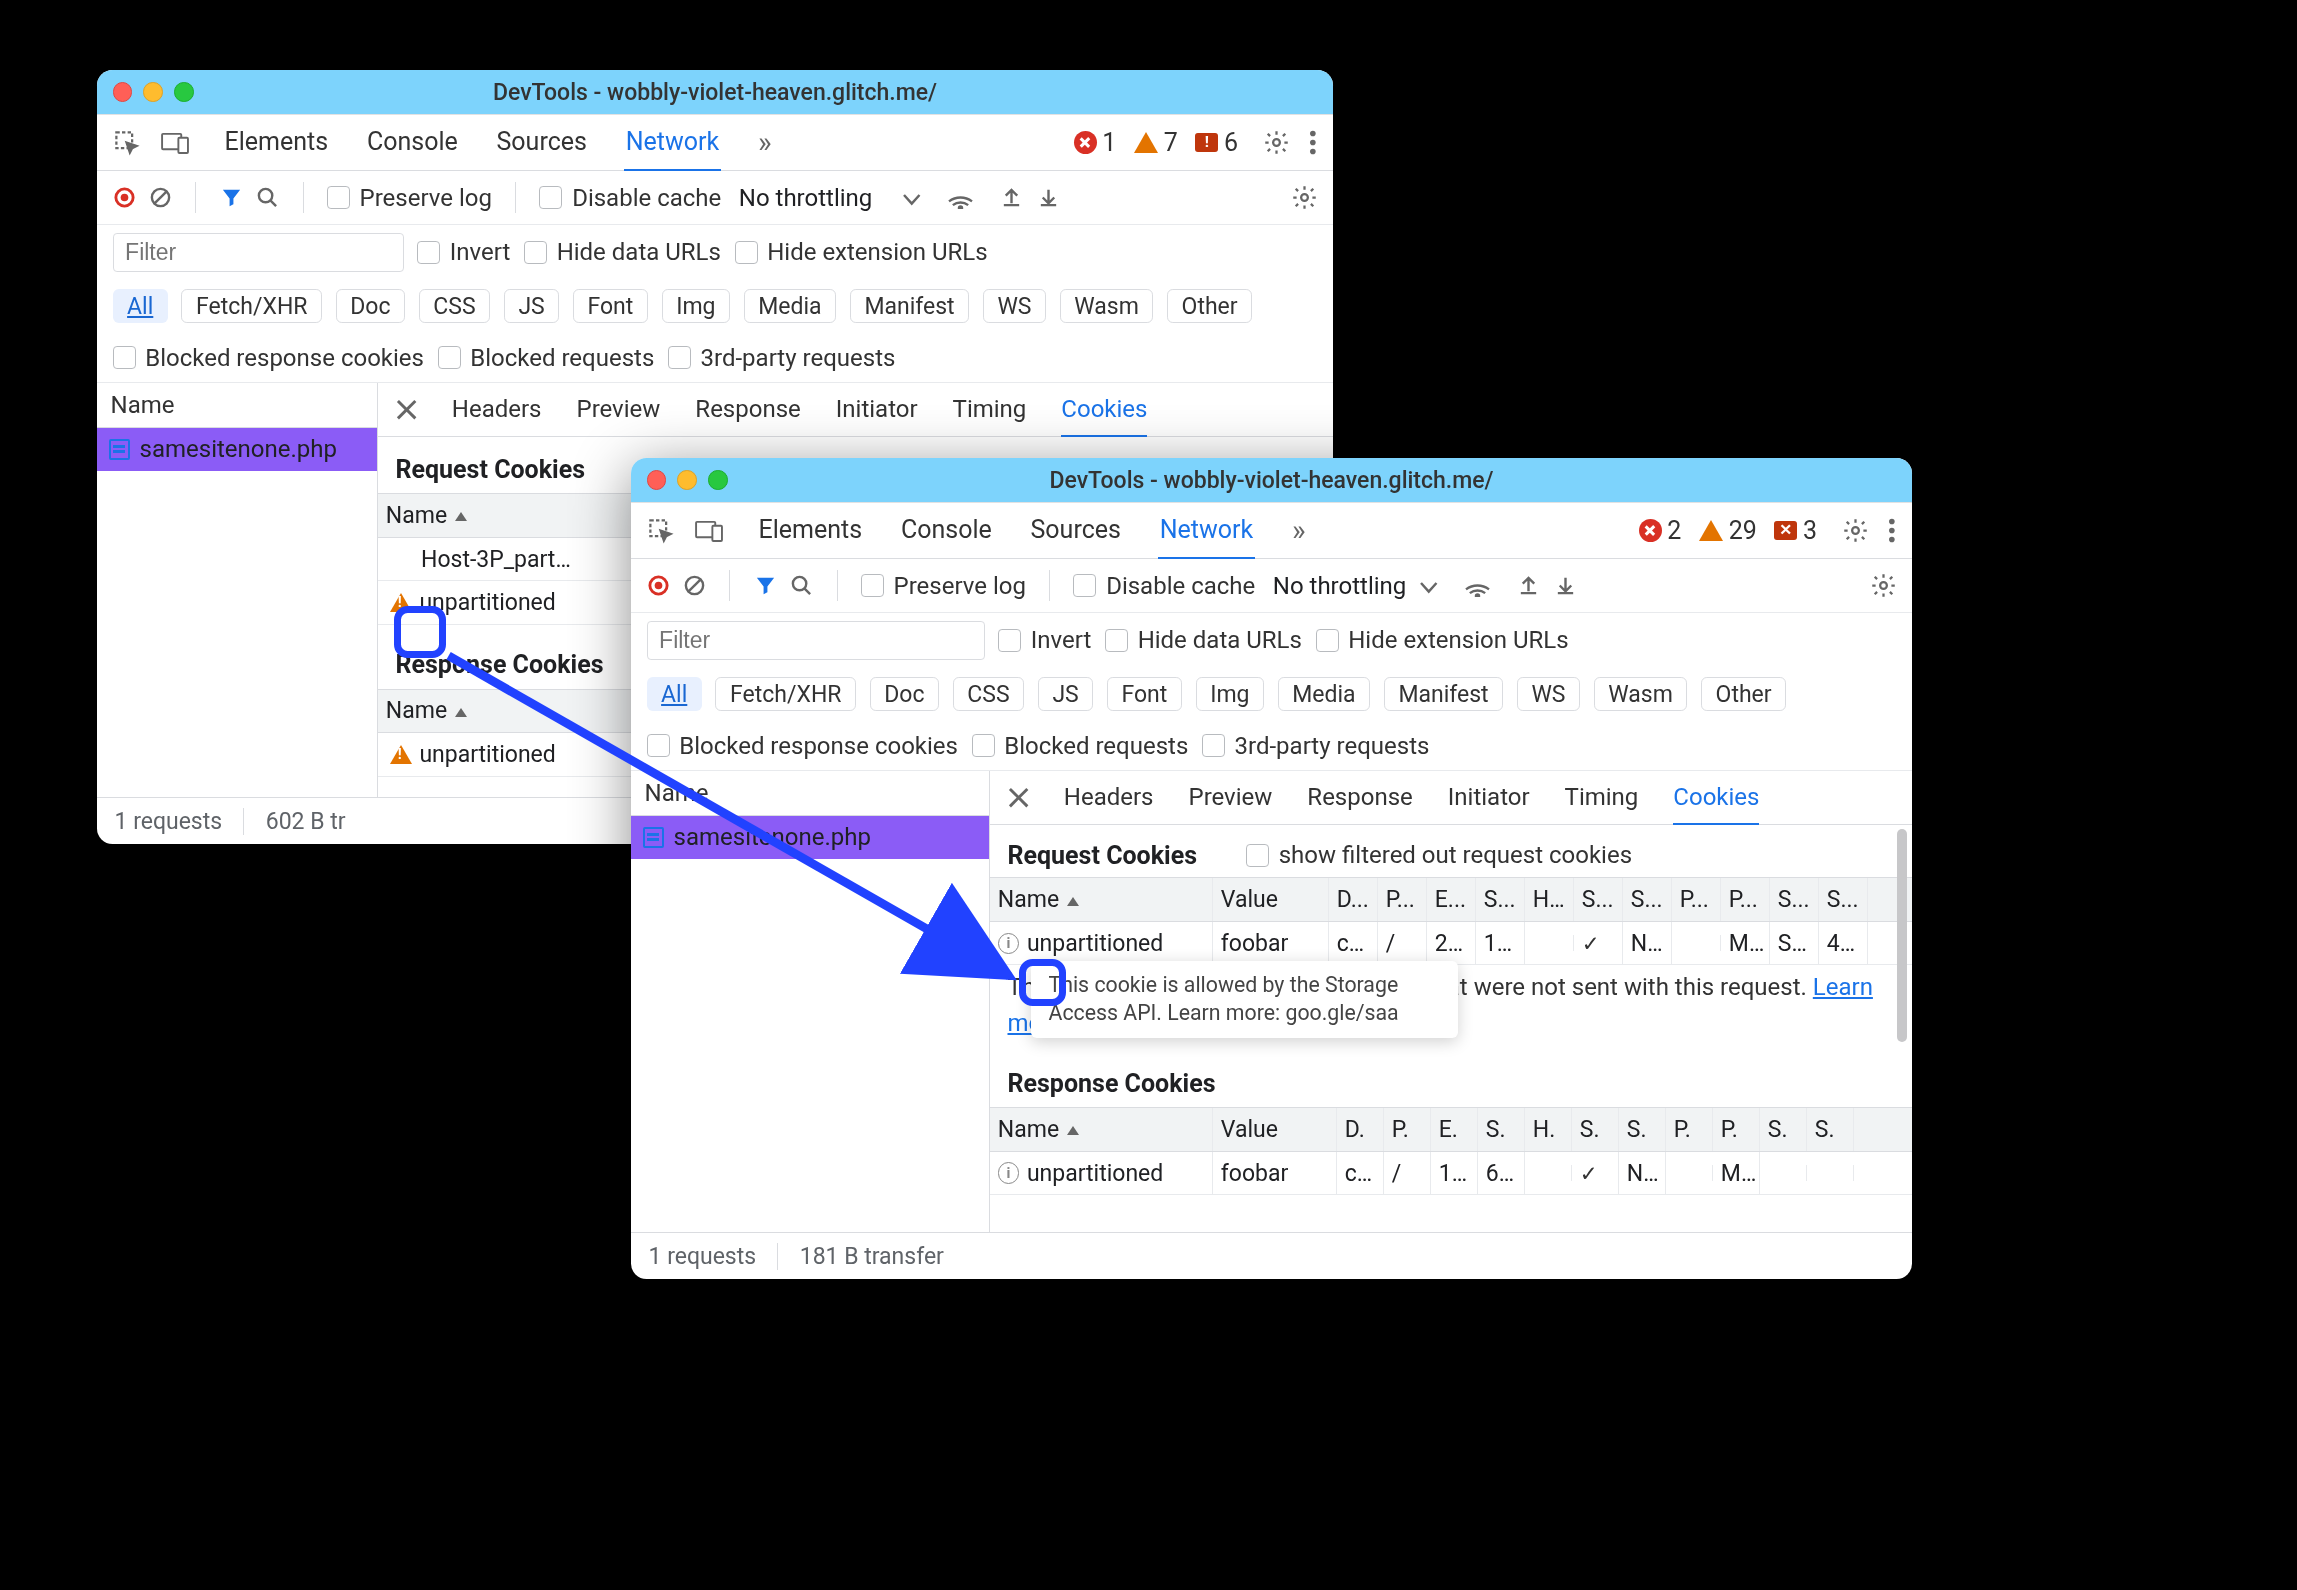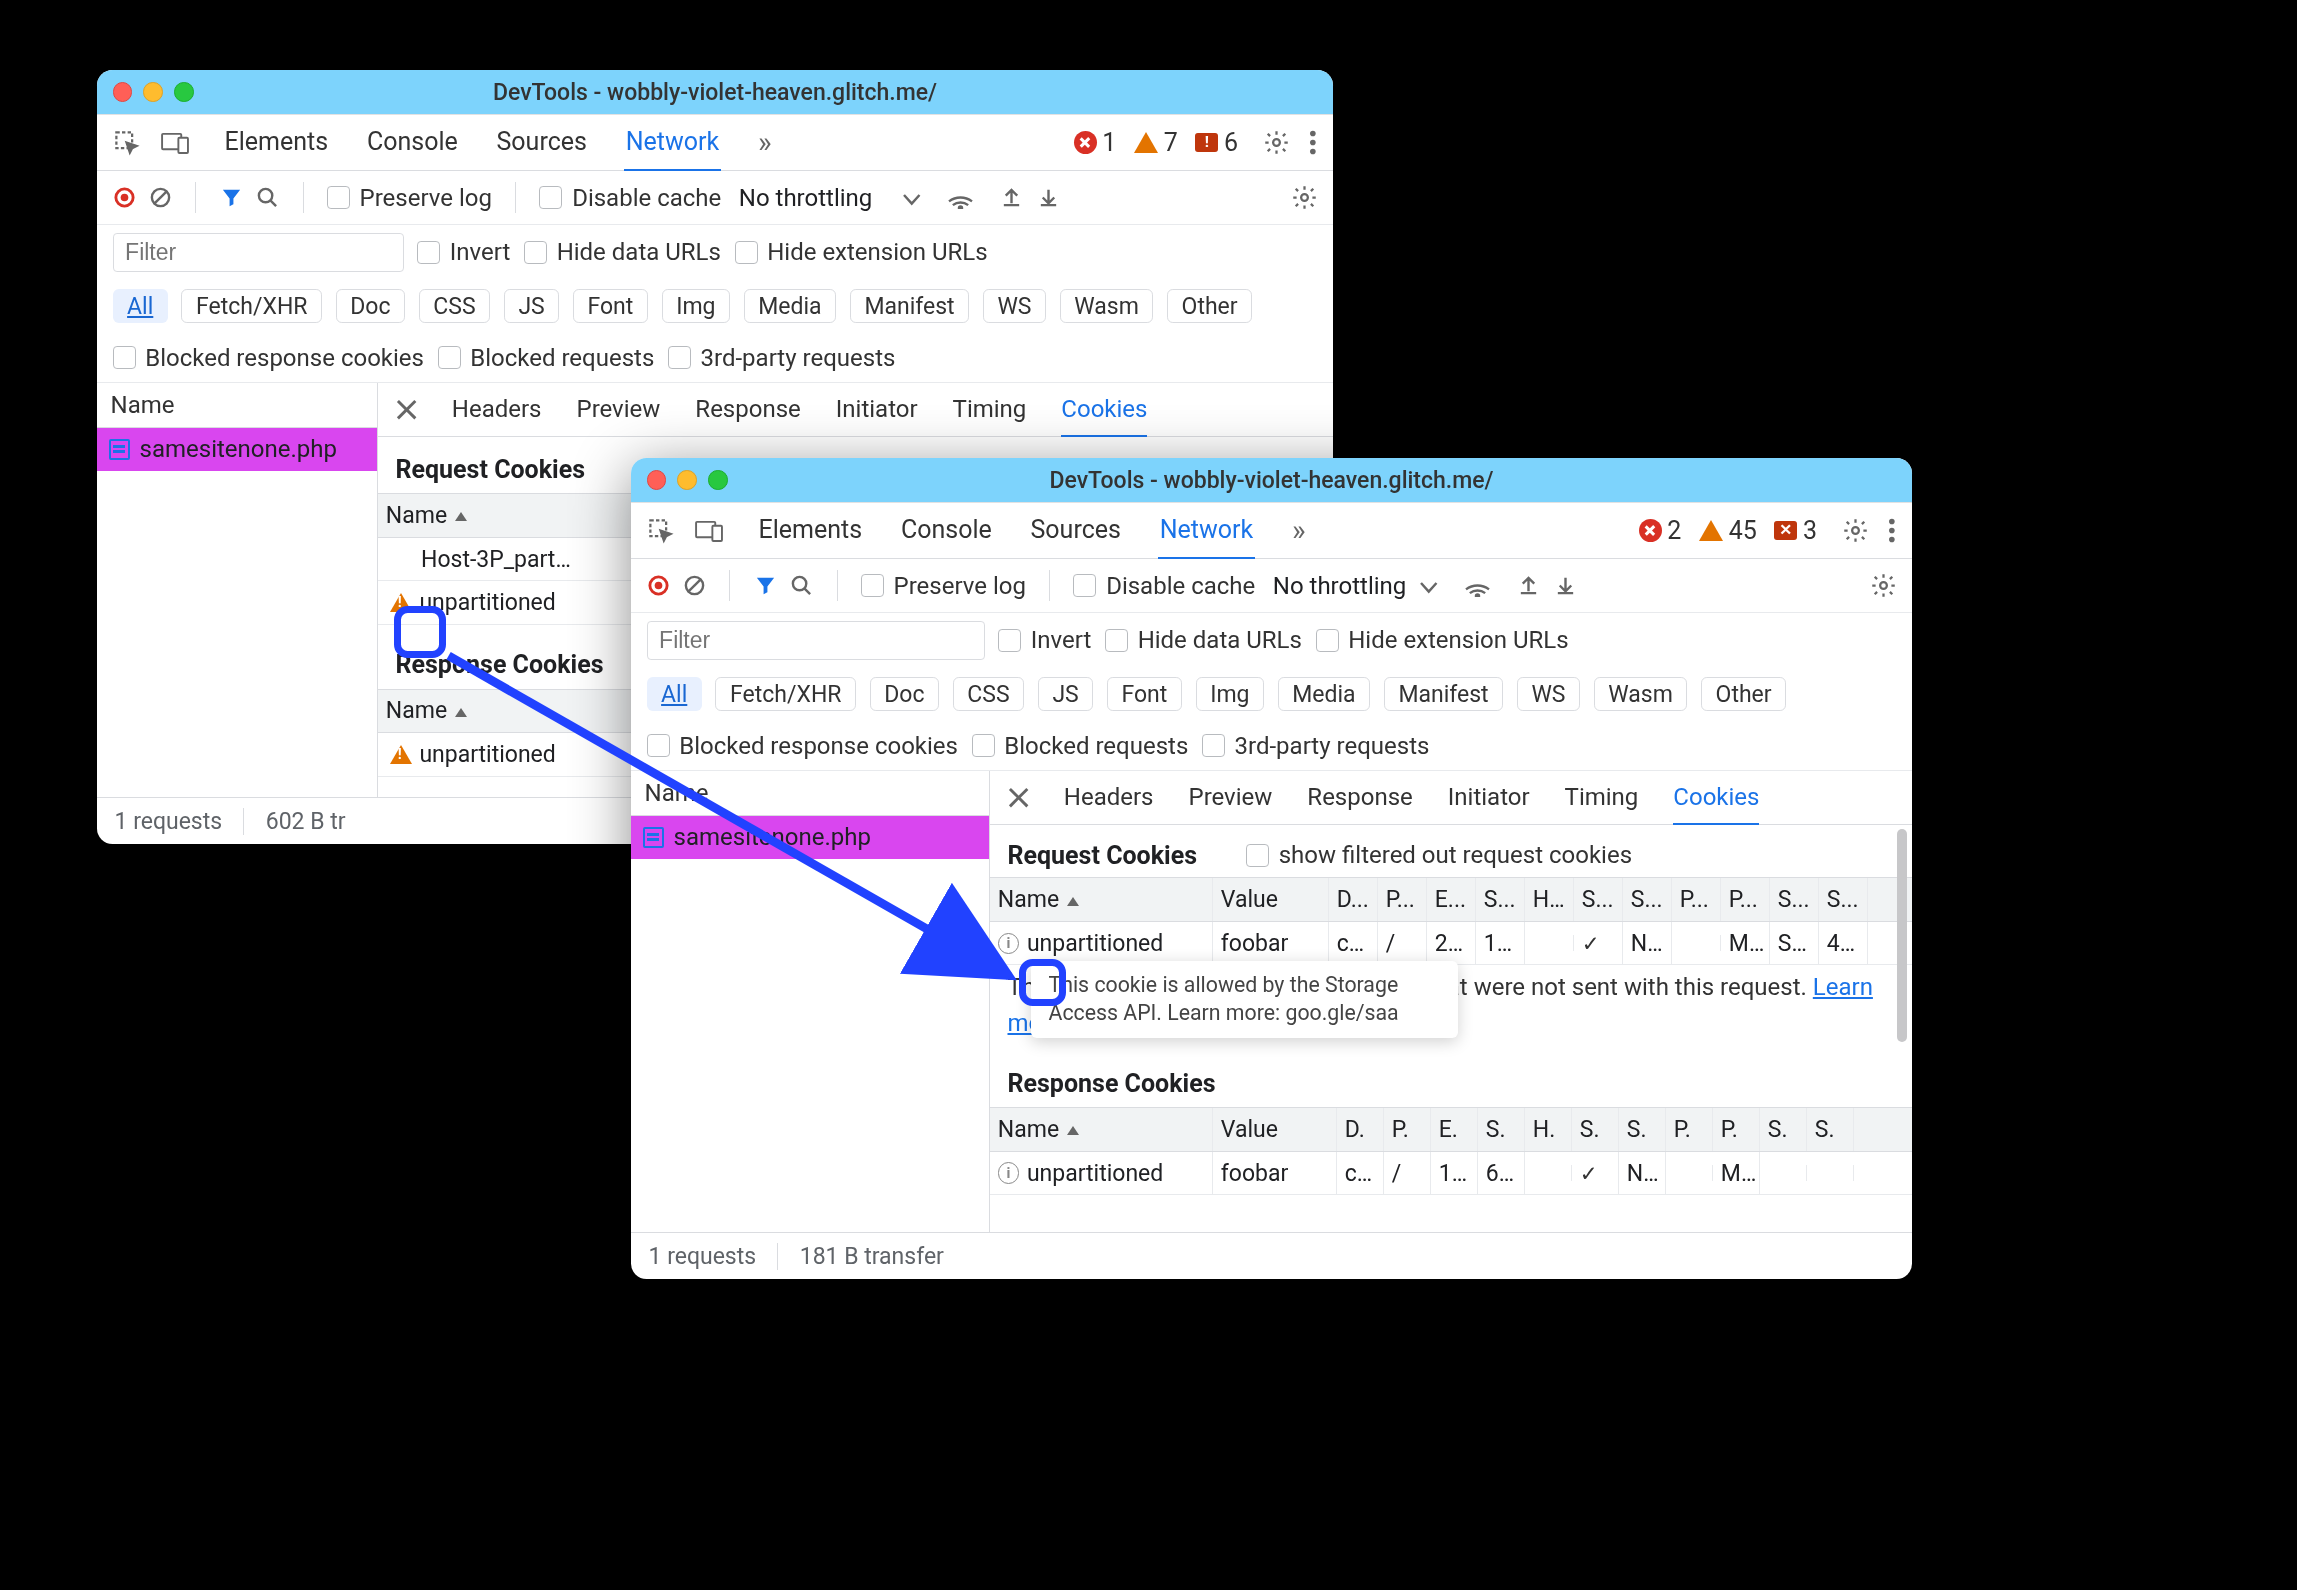--- a/index.html
+++ b/index.html
@@ -94,21 +94,21 @@
   }
   .chip.active { background:var(--chip-active-bg); color:var(--chip-active-text); border-color:transparent;text-decoration:underline;}
   .optrow { height:50px; border-bottom:1px solid var(--border-light);}
   .body { flex:1; display:flex; min-height:0;}
   .left-pane { border-right:1px solid var(--border); display:flex; flex-direction:column;}
   .col-head {
     font-size:24px; color:#333; padding:7.8px 13.6px; border-bottom:1px solid var(--border); background:#fff;
   }
   .req-row {
     display:flex; align-items:center; gap:9.7px; padding:7.8px 11.6px; font-size:24px;
-    background:#d946ef;
+    background:#8b5cf6;
   }
   .right-pane { flex:1; display:flex; flex-direction:column; min-height:0;}
   .subtab-row {
     display:flex; align-items:center; gap:35px; height:54px; padding:0 17.5px;
     border-bottom:1px solid var(--border);
   }
   .subtab { font-size:24px; color:#333; height:54px; display:flex; align-items:center; border-bottom:2.9px solid transparent;}
   .subtab.active { color:var(--accent); border-bottom-color:var(--accent);}
   .section-title {
     font-size:25px; font-weight:700; padding:17.5px 17.5px 9.7px;
@@ -450,21 +450,21 @@
       <div class="tab" style="font-size:29px;color:#666;">»</div>
     </div>
     <div class="spacer"></div>
     <div class="counts">
       <span class="count-item">
           <span class="badge-err" style="position:relative;"></span>
           <span>2</span>
         </span>
       <span class="count-item">
           <span class="badge-warn"></span>
-          <span>45</span>
+          <span>29</span>
         </span>
       <span class="count-item">
           <span class="badge-issue">✕</span>
           <span>3</span>
         </span>
     </div>
     <div class="settings-area">
       <span class="ic">
           <svg width="27" height="27" viewBox="0 0 24 24" fill="none" stroke="#666" stroke-width="2">
             <circle cx="12" cy="12" r="3"></circle>

